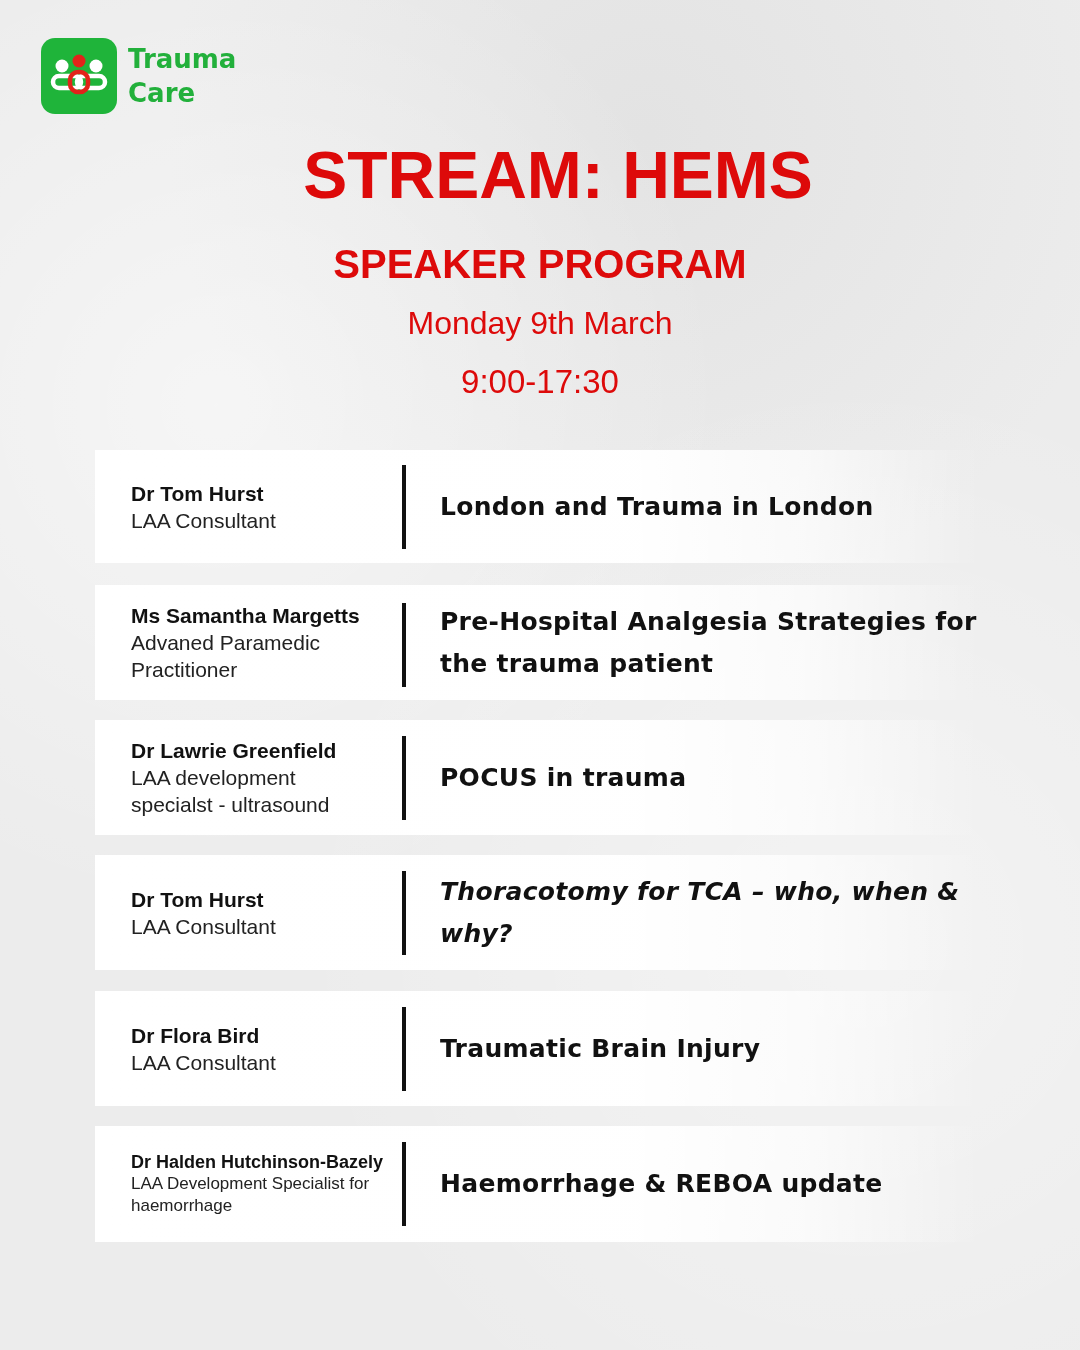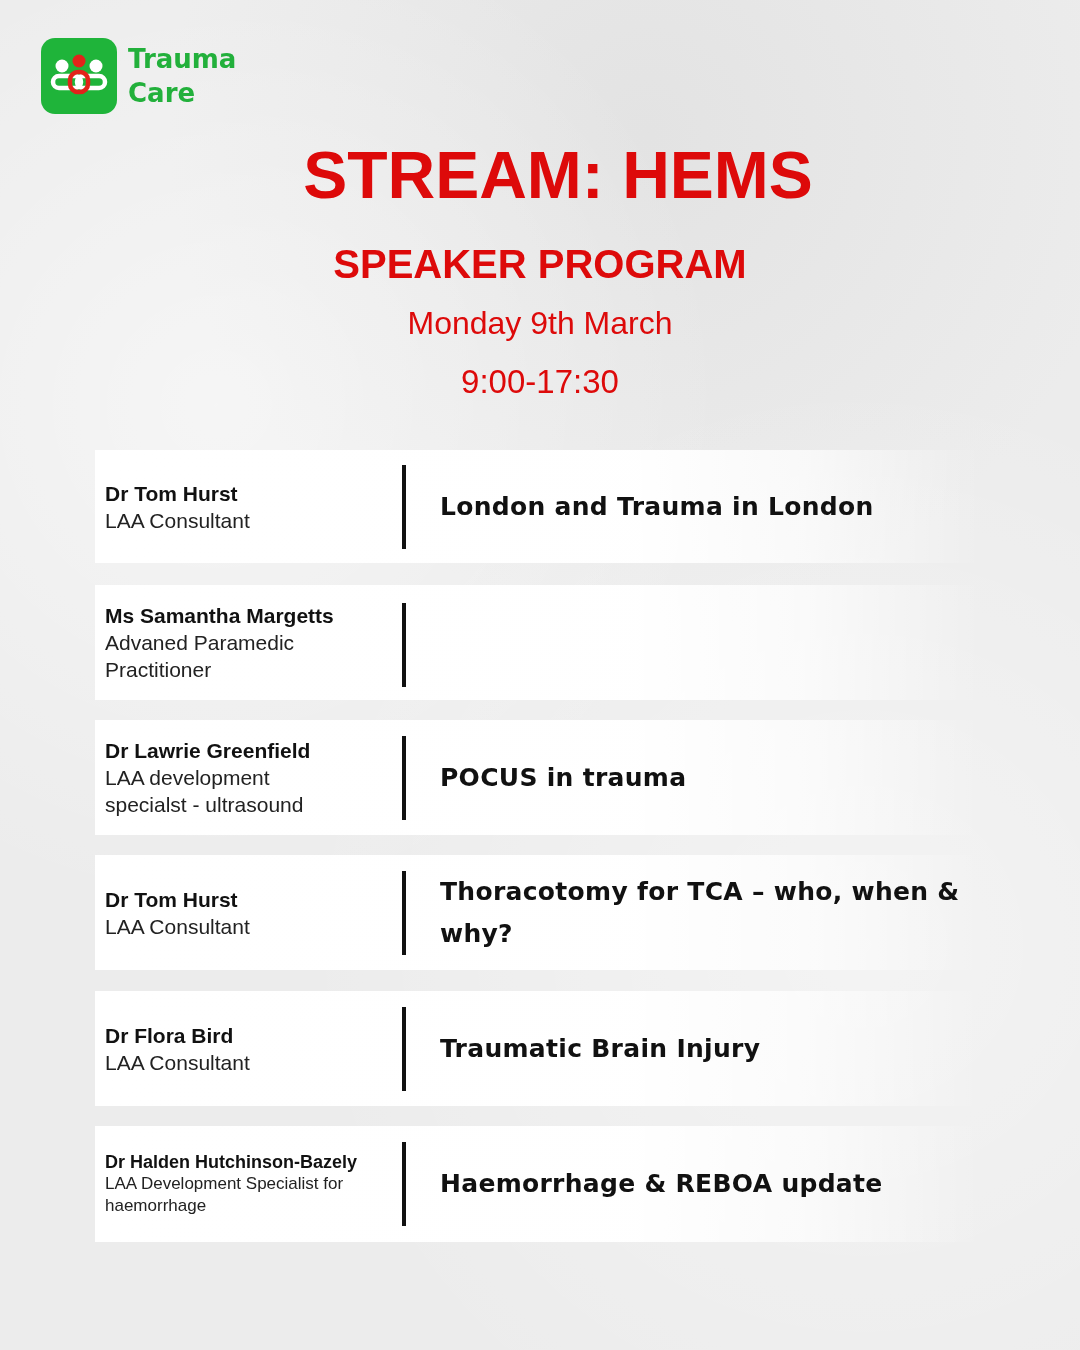--- a/index.html
+++ b/index.html
@@ -32,21 +32,21 @@
   .subtitle { font-weight: bold; font-size: 40px; line-height: 48px; margin-top: 28px; }
   .date { font-size: 32px; line-height: 46px; margin-top: 12px; font-weight: normal; }
   .time { font-size: 33px; line-height: 40px; margin-top: 16px; }
 
   .program { position: absolute; left: 95px; top: 450px; width: 985px; }
   .row {
     position: absolute; left: 0; width: 985px;
     background: linear-gradient(to right, rgba(255,255,255,1) 0%, rgba(255,255,255,0.98) 55%, rgba(255,255,255,0.7) 72%, rgba(255,255,255,0) 90%);
   }
   .speaker {
-    position: absolute; left: 10px; top: 0; bottom: 0; width: 285px;
+    position: absolute; left: 36px; top: 0; bottom: 0; width: 285px;
     display: flex; flex-direction: column; justify-content: center;
   }
   .speaker-name { font-weight: bold; font-size: 21px; line-height: 27px; color: #111; }
   .speaker-role { font-size: 21px; line-height: 27px; color: #222; }
   .speaker.small .speaker-name { font-size: 18px; line-height: 22px; }
   .speaker.small .speaker-role { font-size: 17px; line-height: 22px; }
   .divider { position: absolute; left: 307px; width: 4px; background: #111; }
   .talk {
     position: absolute; left: 345px; right: 60px; top: 0; bottom: 0;
     display: flex; align-items: center;
@@ -91,38 +91,39 @@
     <div class="divider" style="top:15px;height:84px;"></div>
     <div class="talk">London and Trauma in London</div>
   </div>
 
   <div class="row" style="top:135px;height:115px;">
     <div class="speaker">
       <div class="speaker-name">Ms Samantha Margetts</div>
       <div class="speaker-role" style="width:245px;">Advaned Paramedic Practitioner</div>
     </div>
     <div class="divider" style="top:18px;height:84px;"></div>
+    <div class="talk">Pre-Hospital Analgesia Strategies for the trauma patient</div>
   </div>
 
   <div class="row" style="top:270px;height:115px;">
     <div class="speaker">
       <div class="speaker-name">Dr Lawrie Greenfield</div>
       <div class="speaker-role" style="width:250px;">LAA development specialst - ultrasound</div>
     </div>
     <div class="divider" style="top:16px;height:84px;"></div>
     <div class="talk">POCUS in trauma</div>
   </div>
 
   <div class="row" style="top:405px;height:115px;">
     <div class="speaker">
       <div class="speaker-name">Dr Tom Hurst</div>
       <div class="speaker-role">LAA Consultant</div>
     </div>
     <div class="divider" style="top:16px;height:84px;"></div>
-    <div class="talk" style="right:70px;">Thoracotomy for TCA – who, when &amp; why?</div>
+    <div class="talk" style="right:70px;font-style:italic;">Thoracotomy for TCA – who, when &amp; why?</div>
   </div>
 
   <div class="row" style="top:541px;height:115px;">
     <div class="speaker">
       <div class="speaker-name">Dr Flora Bird</div>
       <div class="speaker-role">LAA Consultant</div>
     </div>
     <div class="divider" style="top:16px;height:84px;"></div>
     <div class="talk">Traumatic Brain Injury</div>
   </div>

